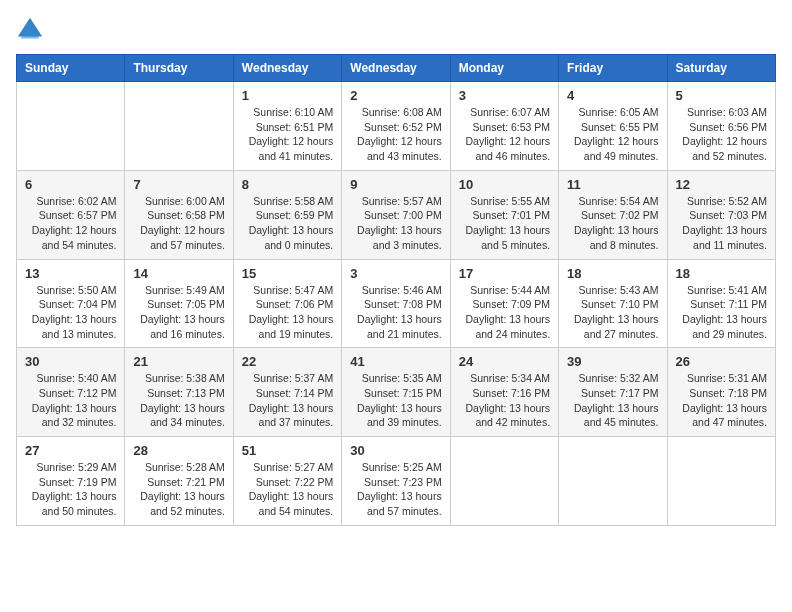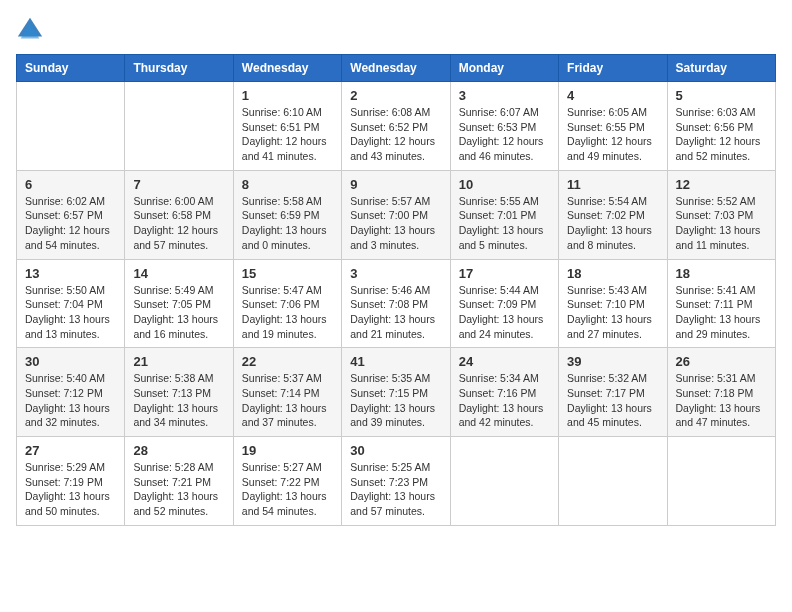--- a/index.html
+++ b/index.html
@@ -74,20 +74,21 @@
       font-size: 13px;
       font-weight: bold;
       color: #333;
       display: block;
       margin-bottom: 2px;
     }
     .day-info {
       font-size: 10.5px;
       color: #333;
       line-height: 1.4;
+      text-align: right;
     }
     .empty-cell {
       background: #f9f9f9;
     }
   </style>
 </head>
 <body>
 
 <div class="header-area">
   <div class="logo">
@@ -236,21 +237,21 @@
       <tr>
         <td>
           <span class="day-number">27</span>
           <div class="day-info">Sunrise: 5:29 AM<br>Sunset: 7:19 PM<br>Daylight: 13 hours and 50 minutes.</div>
         </td>
         <td>
           <span class="day-number">28</span>
           <div class="day-info">Sunrise: 5:28 AM<br>Sunset: 7:21 PM<br>Daylight: 13 hours and 52 minutes.</div>
         </td>
         <td>
-          <span class="day-number">19</span>
+          <span class="day-number">51</span>
           <div class="day-info">Sunrise: 5:27 AM<br>Sunset: 7:22 PM<br>Daylight: 13 hours and 54 minutes.</div>
         </td>
         <td>
           <span class="day-number">30</span>
           <div class="day-info">Sunrise: 5:25 AM<br>Sunset: 7:23 PM<br>Daylight: 13 hours and 57 minutes.</div>
         </td>
         <td class="empty-cell"></td>
         <td class="empty-cell"></td>
         <td class="empty-cell"></td>
       </tr>

